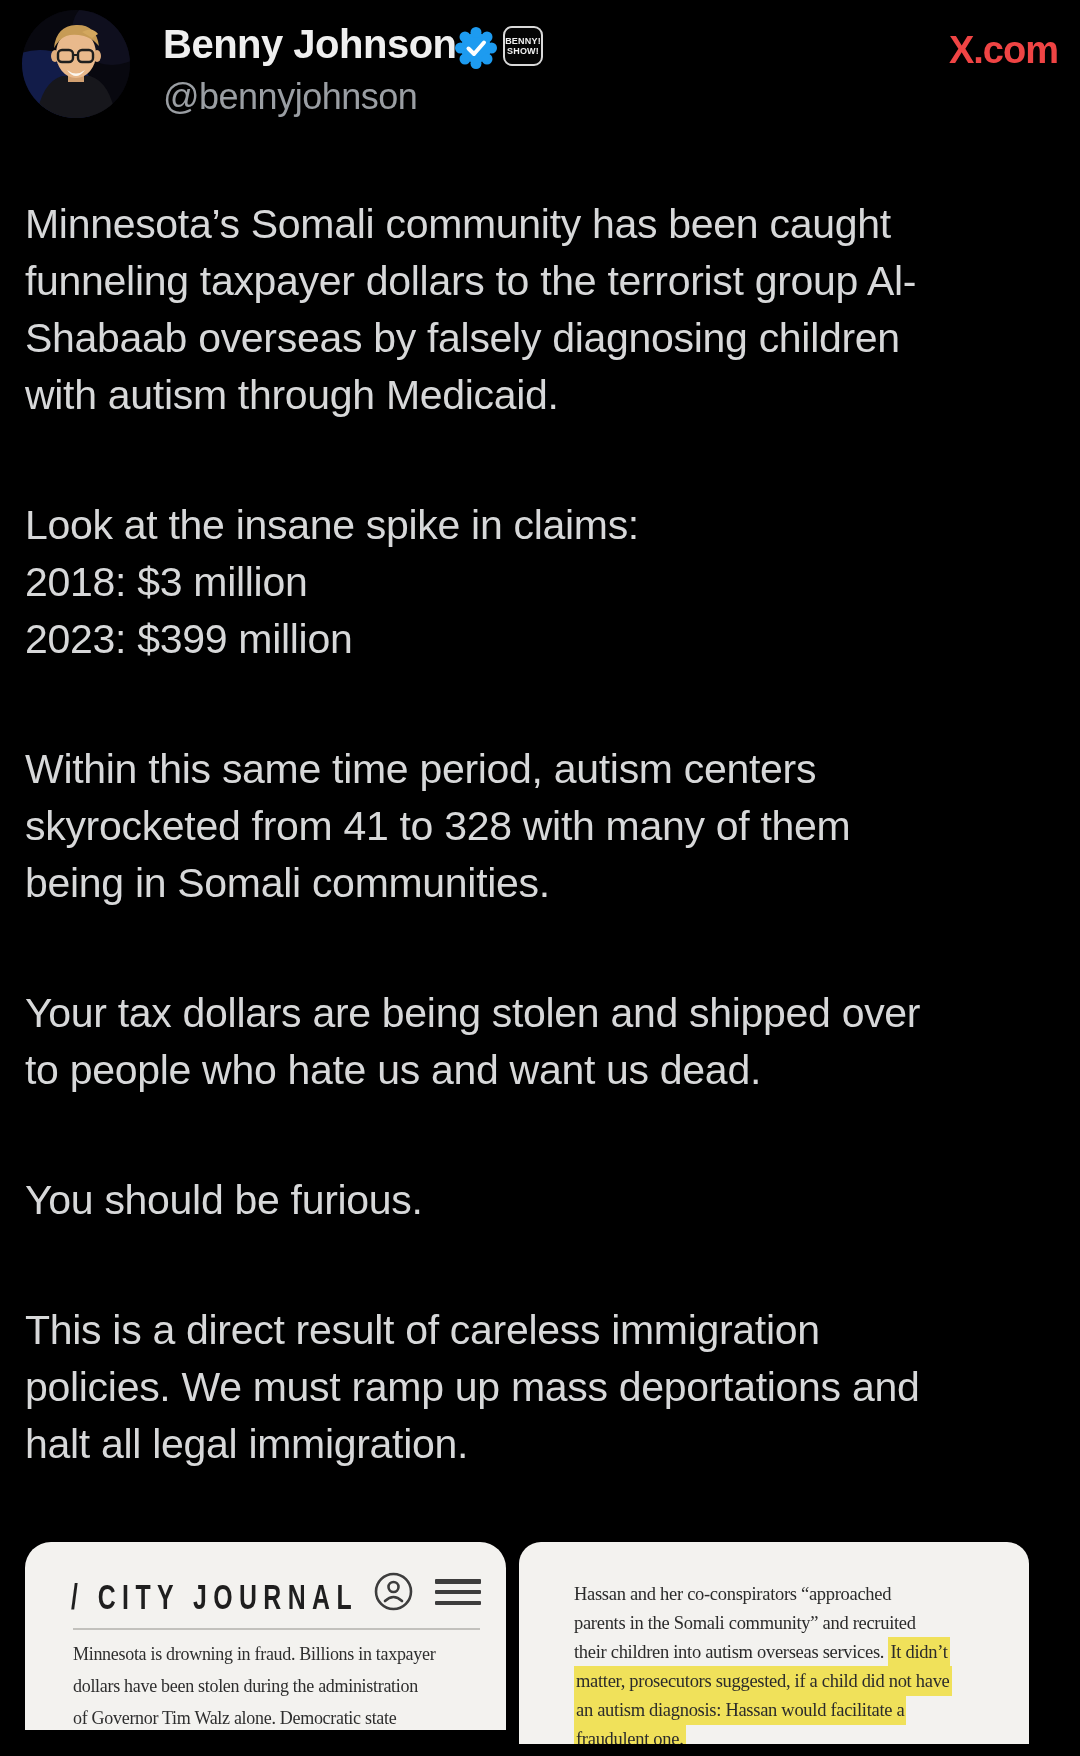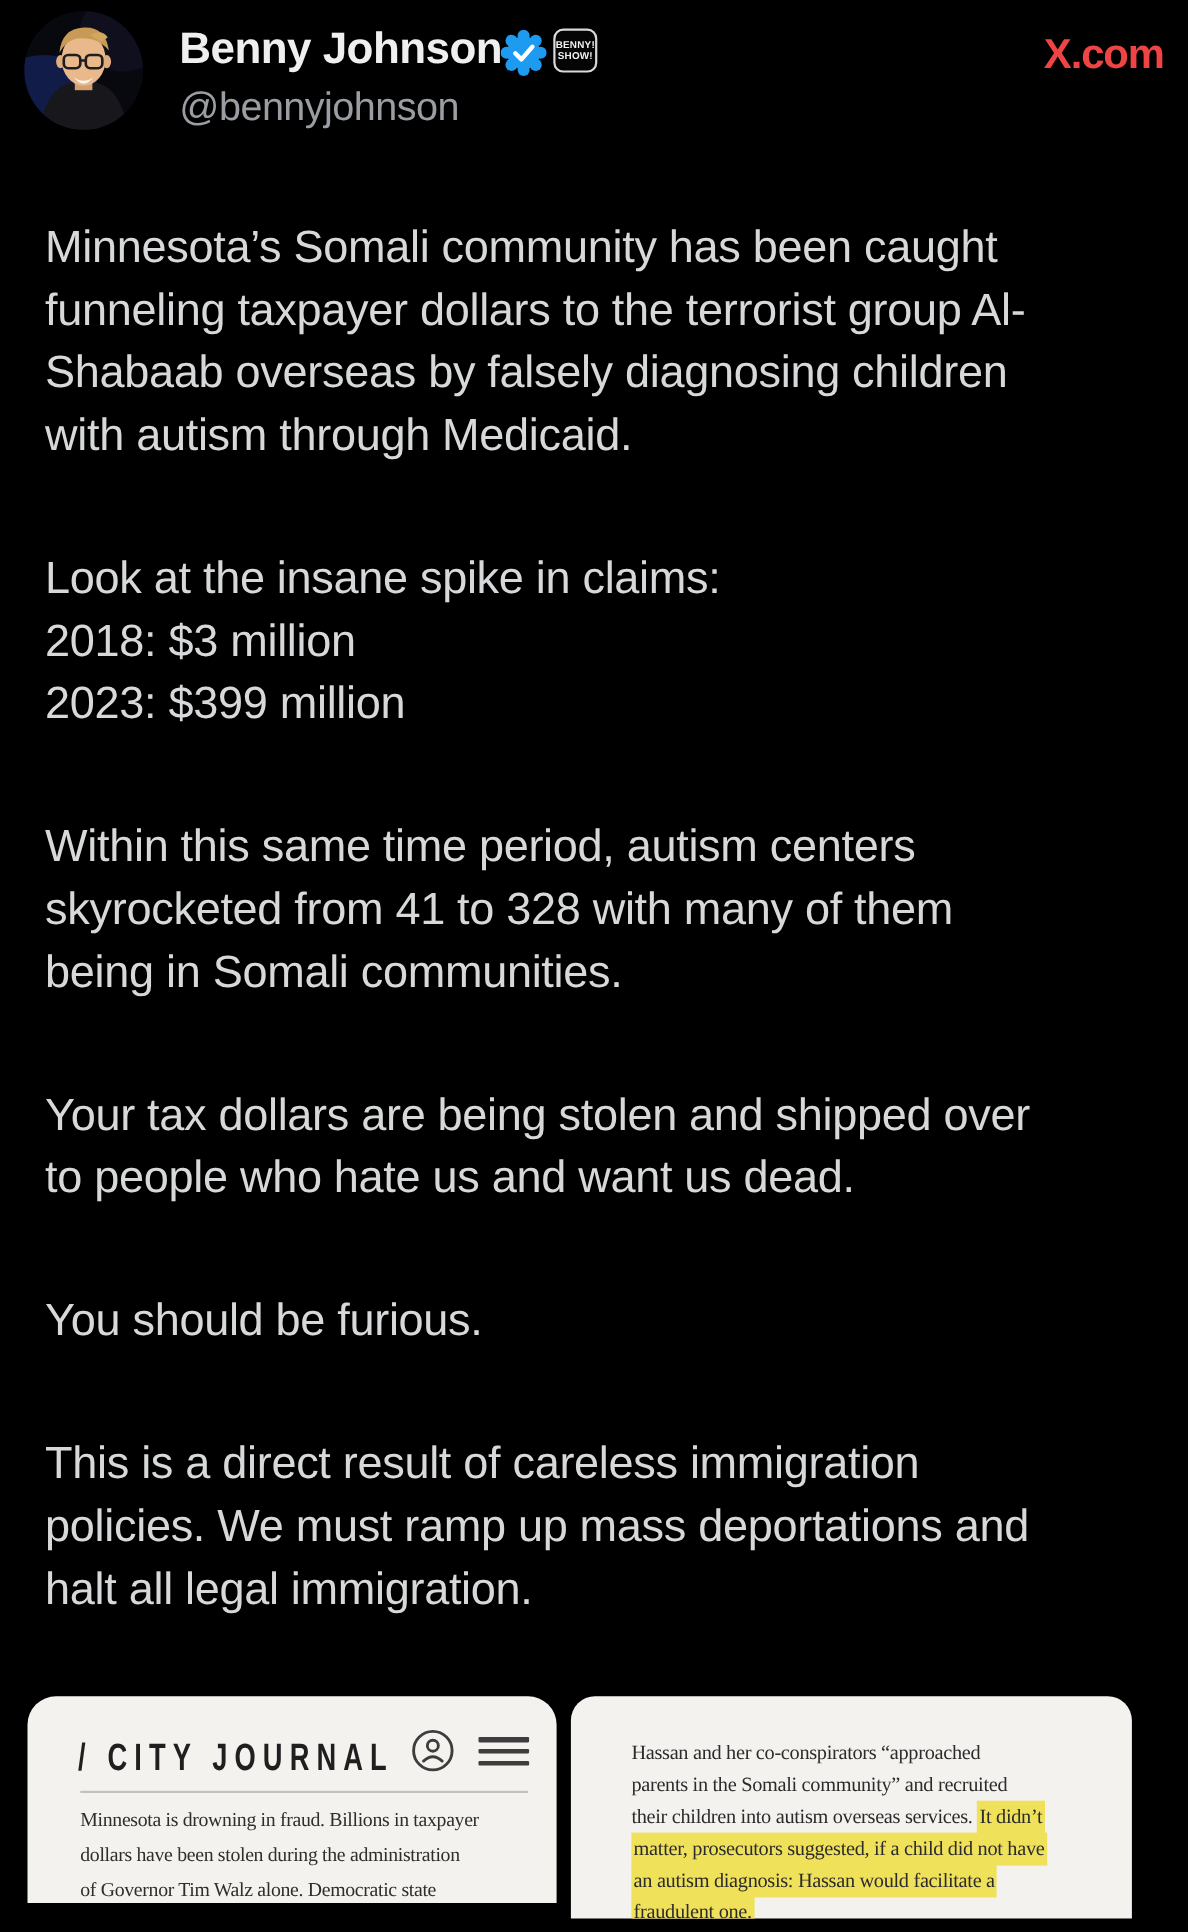--- a/index.html
+++ b/index.html
@@ -15,21 +15,21 @@
   .benny-badge{
     position:absolute;left:503px;top:26px;width:40px;height:40px;background:#050505;
     border:2px solid #d9d9d9;border-radius:9px;box-sizing:border-box;
     display:flex;align-items:center;justify-content:center;text-align:center;
     color:#f2f2f2;font-size:9px;font-weight:700;line-height:10px;white-space:pre-line;letter-spacing:0.2px;
   }
   .watermark{position:absolute;left:858px;top:16px;width:200px;text-align:right;font-size:38px;font-weight:700;color:#ef4444;letter-spacing:-1px;margin-top:13px;}
   
   .tweet-text{position:absolute;left:25px;top:196px;width:1020px;color:#d7d8d9;}
   .tweet-text p{
-    margin:0 0 73px 16px;font-size:41px;line-height:57px;letter-spacing:-0.3px;
+    margin:0 0 73px 0;font-size:41px;line-height:57px;letter-spacing:-0.3px;
     white-space:pre-line;font-weight:400;
   }
   
   .card{position:absolute;top:1542px;background:#f3f2ef;overflow:hidden;}
   .card-left{left:25px;width:481px;height:188px;border-radius:26px 26px 0 0;}
   .card-right{left:519px;width:510px;height:202px;border-radius:22px 22px 0 0;}
   .cj-logo{
     position:absolute;left:46px;top:36px;font-size:27px;font-weight:700;color:#1f1f1f;
     letter-spacing:7px;transform:scale(0.92,1.28);transform-origin:left top;white-space:nowrap;
   }

